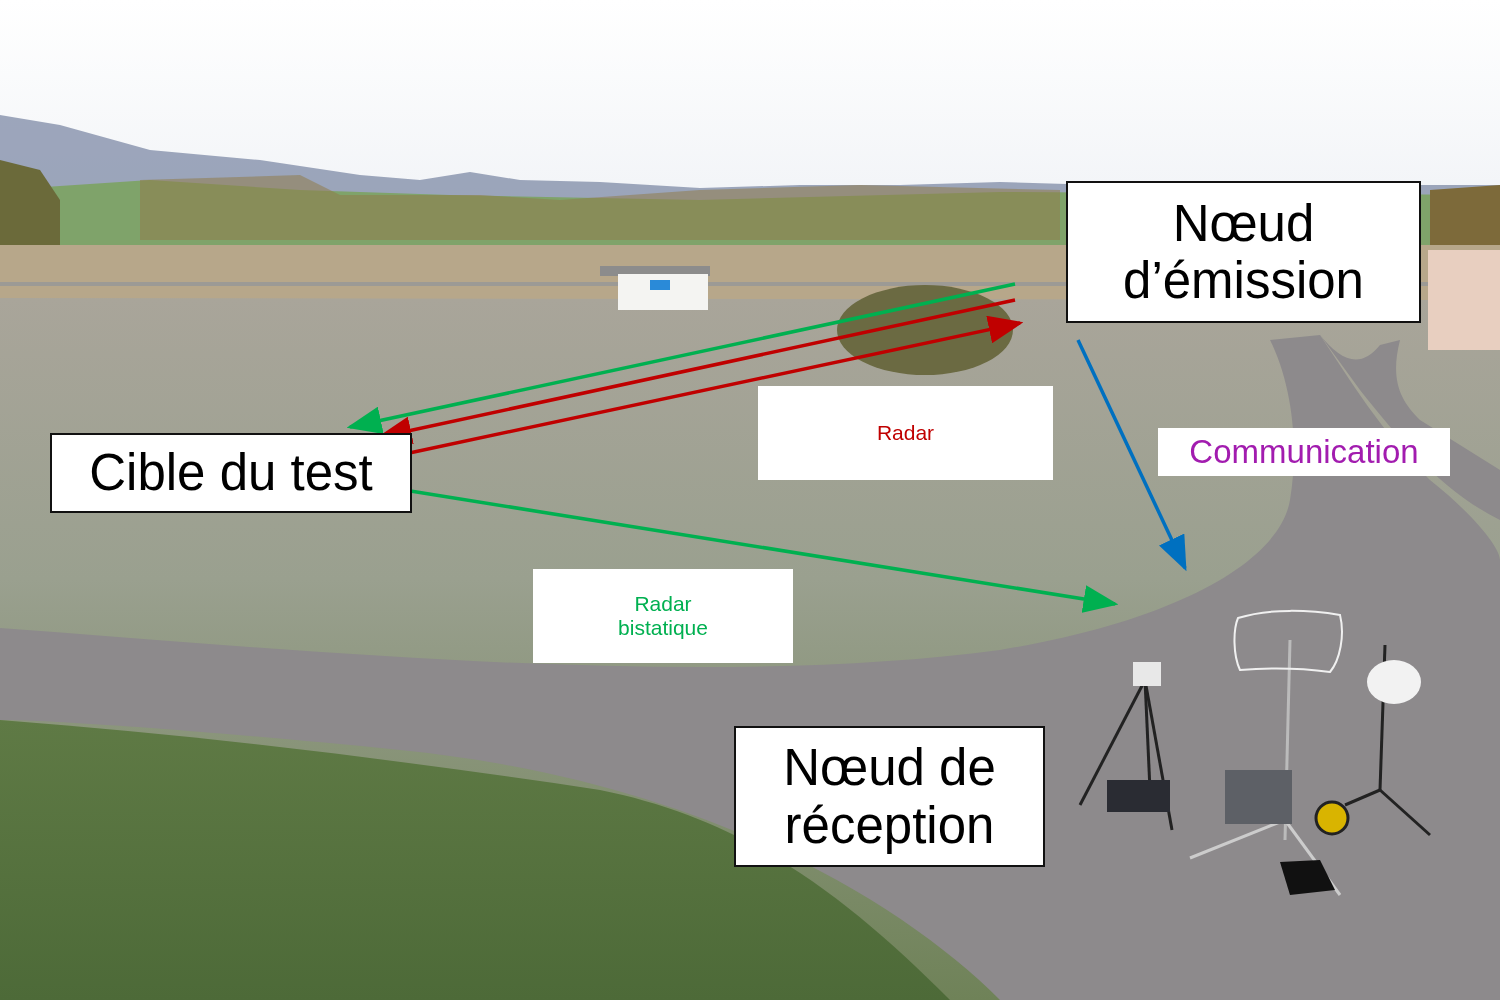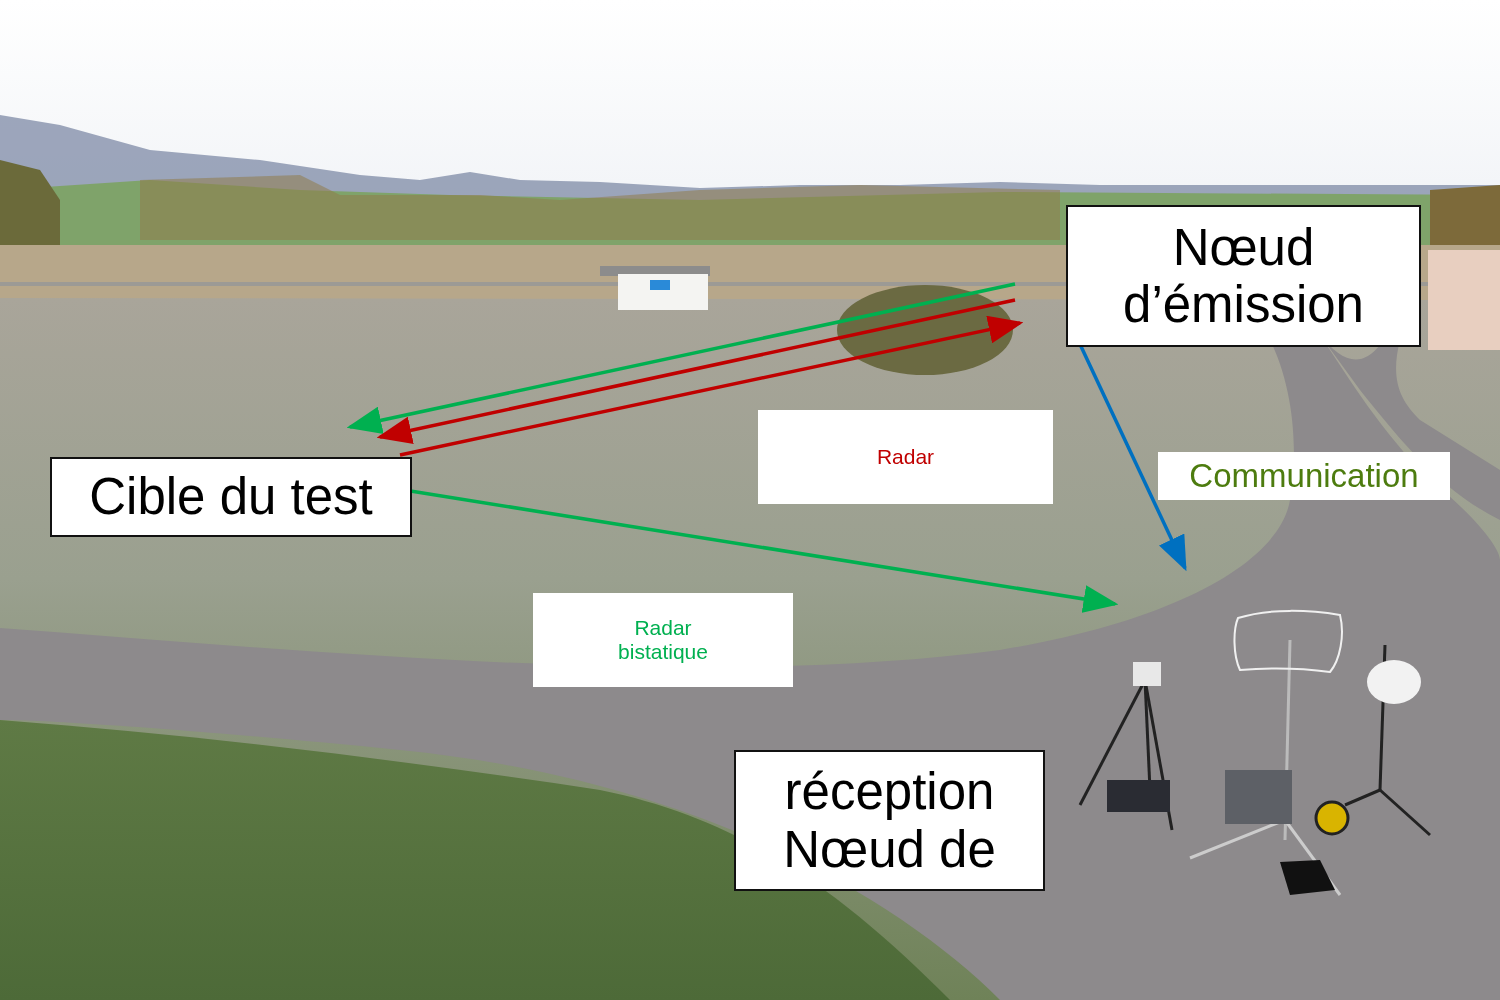--- a/index.html
+++ b/index.html
@@ -1,28 +1,28 @@
 <!DOCTYPE html>
 <html><head>
 <meta charset="utf-8">
 <style>
   html, body { margin:0; padding:0; }
   body { width:1500px; height:1000px; overflow:hidden; position:relative; font-family:"Liberation Sans", sans-serif; background:#f4f5f7; }
   .scene { position:absolute; left:0; top:0; width:1500px; height:1000px; }
-  .label-box { position:absolute; background:#ffffff; text-align:center; line-height:1.12; box-sizing:border-box; display:flex; flex-direction:column; justify-content:center; align-items:center;margin-top:24px; }
+  .label-box { position:absolute; background:#ffffff; text-align:center; line-height:1.12; box-sizing:border-box; display:flex; flex-direction:column; justify-content:center; align-items:center; }
   .label-box.bordered { border:2px solid #111; }
   .label-box span { display:block; white-space:nowrap; }
   .node-label { font-size:51px; color:#000; }
   .radar-label { font-size:21px; }
   #lbl-emission { left:1066px; top:181px; width:355px; height:142px; }
   #lbl-target { left:50px; top:433px; width:362px; height:80px; font-size:51px; }
   #lbl-reception { left:734px; top:726px; width:311px; height:141px; }
   #lbl-mono { left:758px; top:386px; width:295px; height:94px; color:#c00000; }
   #lbl-bi { left:533px; top:569px; width:260px; height:94px; color:#00b050; }
-  #lbl-comm { left:1158px; top:428px; width:292px; height:48px; color:#4d7c0f; font-size:33px; }
+  #lbl-comm { left:1158px; top:428px; width:292px; height:48px; color:#a21caf; font-size:33px; }
 </style>
 </head>
 <body>
 
 <svg class="scene" viewBox="0 0 1500 1000" xmlns="http://www.w3.org/2000/svg">
   <defs>
     <linearGradient id="sky" x1="0" y1="0" x2="0" y2="1">
       <stop offset="0" stop-color="#ffffff"></stop>
       <stop offset="1" stop-color="#eef1f5"></stop>
     </linearGradient>
@@ -105,22 +105,22 @@
 <div class="label-box bordered node-label" id="lbl-emission">
   <span>Nœud</span>
   <span>d’émission</span>
 </div>
 
 <div class="label-box bordered" id="lbl-target">
   <span>Cible du test</span>
 </div>
 
 <div class="label-box bordered node-label" id="lbl-reception">
+  <span>Nœud de</span>
   <span>réception</span>
-  <span>Nœud de</span>
 </div>
 
 <div class="label-box radar-label" id="lbl-mono">
   <span>Radar</span>
 </div>
 
 <div class="label-box radar-label" id="lbl-bi">
   <span>Radar</span>
   <span>bistatique</span>
 </div>

